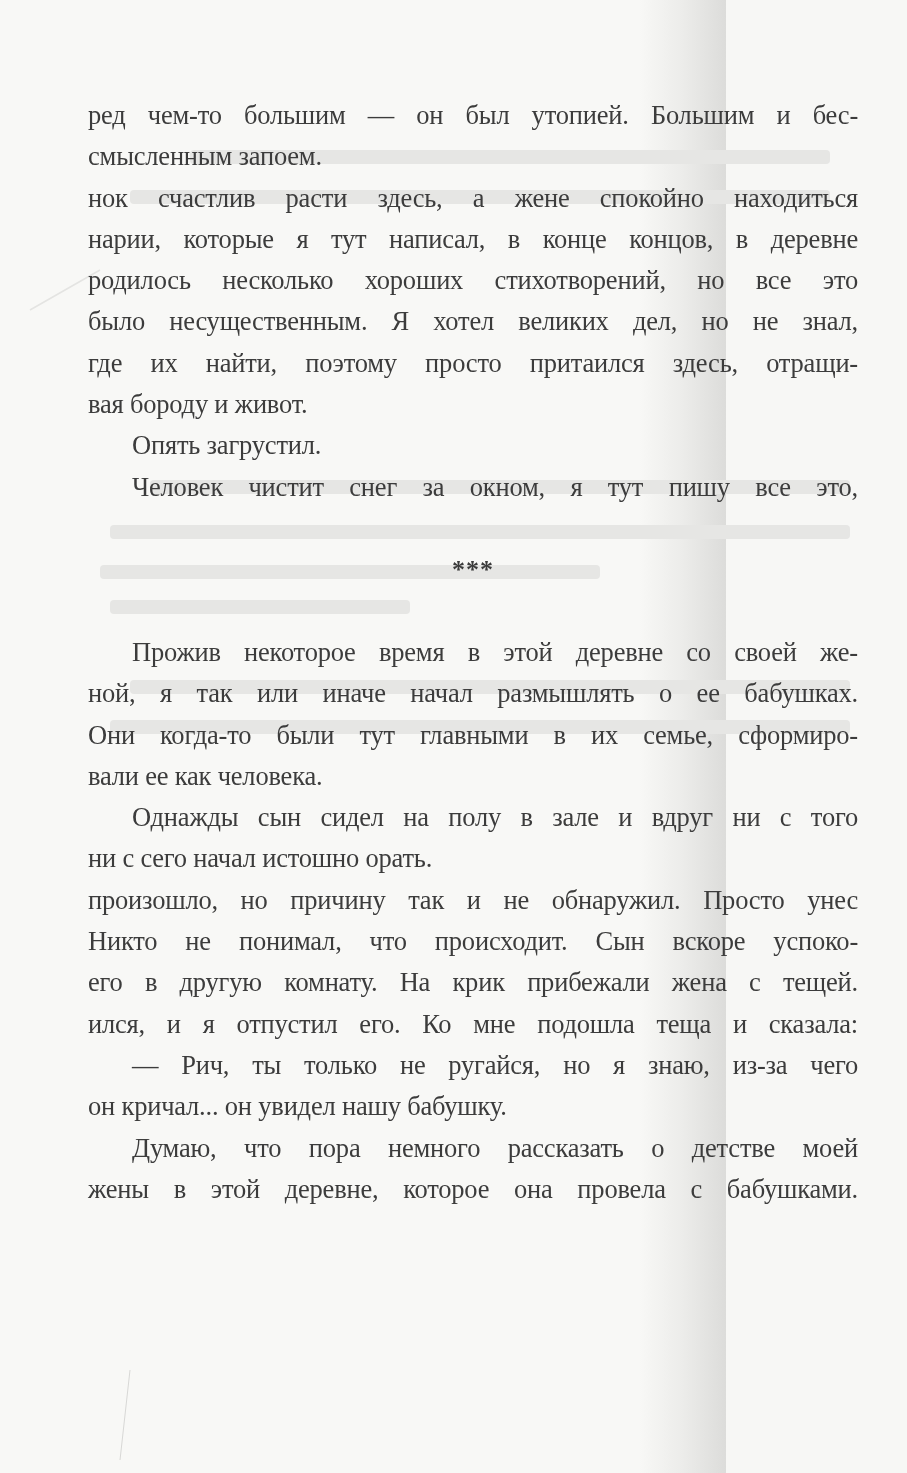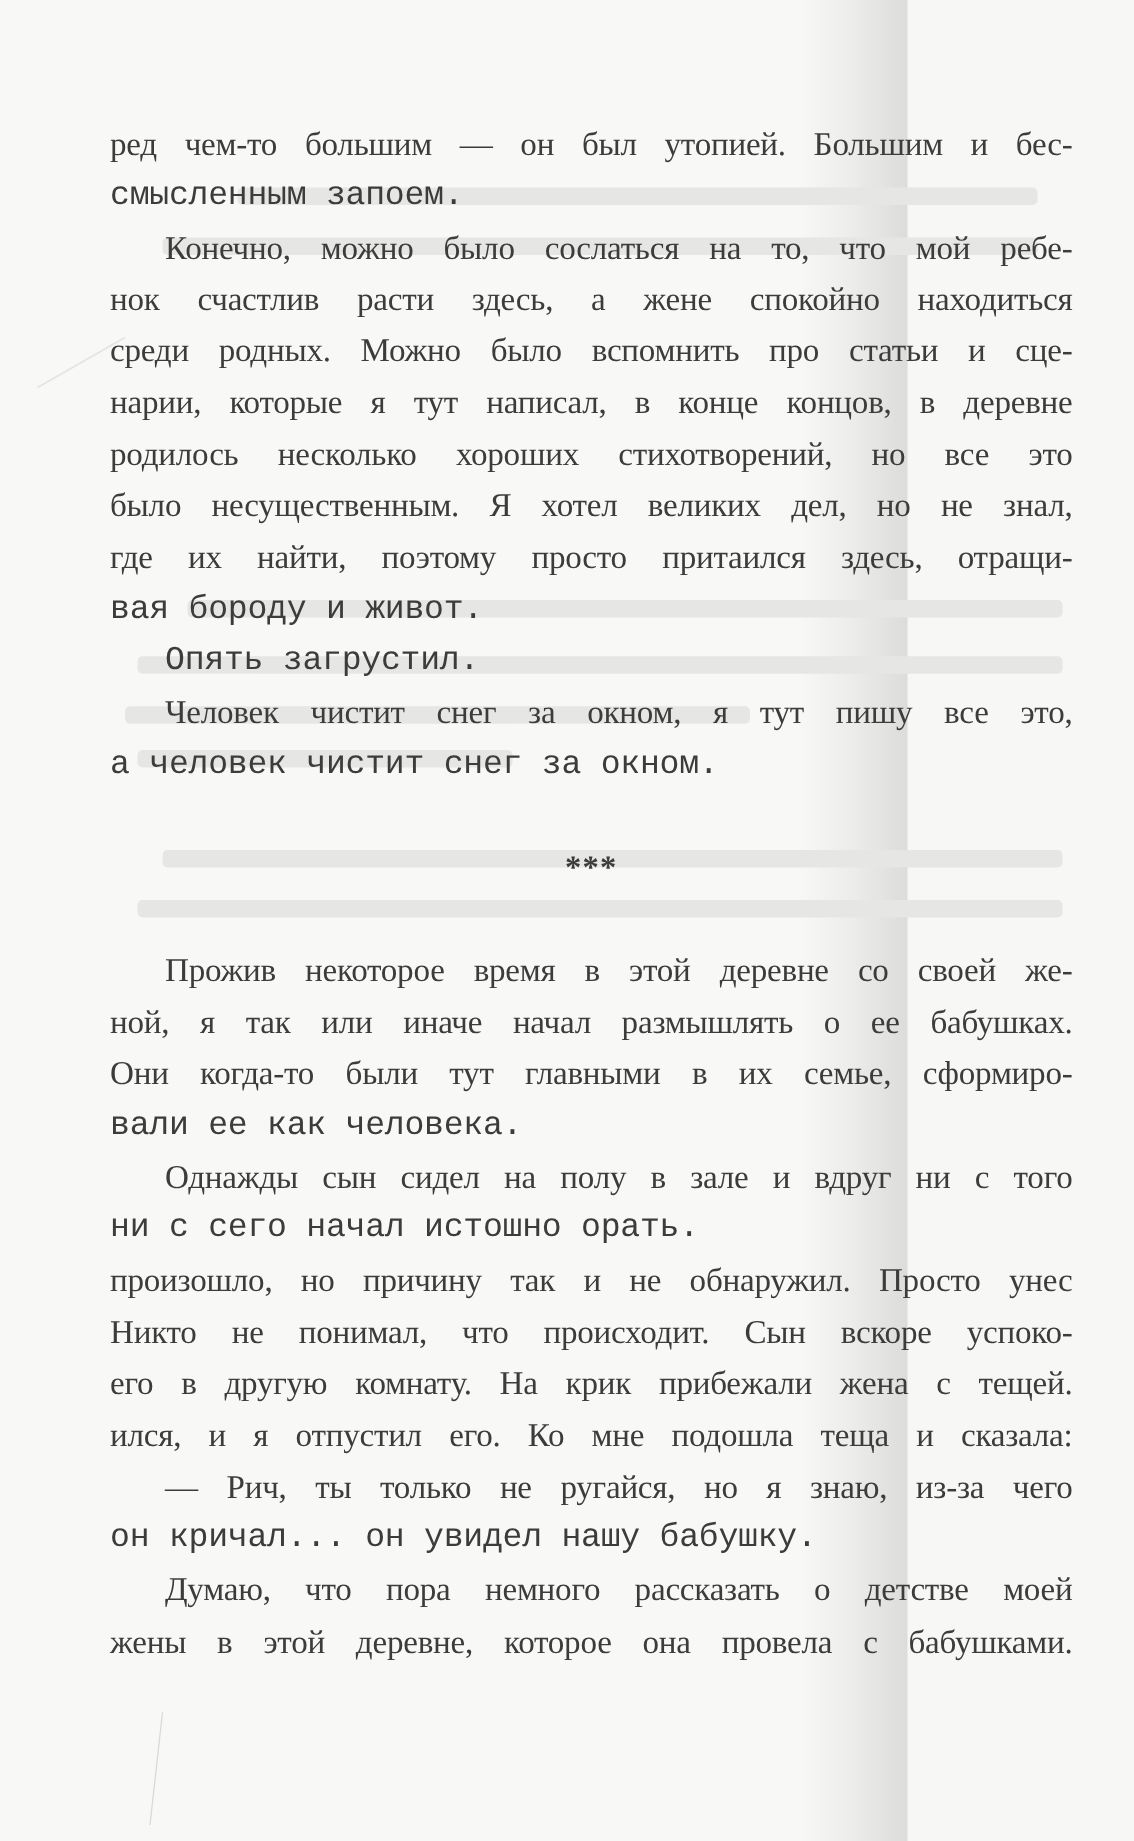--- a/index.html
+++ b/index.html
@@ -23,21 +23,21 @@
   }
   .line {
     height: 41.3px;
     font-size: 26.5px;
     line-height: 41.3px;
     white-space: nowrap;
     text-align: justify;
     text-align-last: justify;
     letter-spacing: -0.2px;
   }
-  .line.last { text-align-last: left; font-family: Liberation Mono, monospace; }
+  .line.last { text-align-last: left; }
   .line.indent { padding-left: 44px; }
   .sep {
     height: 124px; line-height: 124px;
     text-align: center; font-size: 26px; font-weight: bold;
     letter-spacing: 1px;
   }
   .folio {
     position: absolute; left: 88px; top: 1440px;
     font-family: "Liberation Sans", "DejaVu Sans", sans-serif;
     font-size: 24px; color: #3a3a3a; margin-top: 32px;
@@ -60,33 +60,30 @@
     </g>
     <path d="M30 310 L100 270" stroke="#e4e4e2" stroke-width="1.5" fill="none"></path>
     <path d="M120 1460 L130 1370" stroke="#d8d8d6" stroke-width="1" fill="none"></path>
   </svg>
 
   <div class="text">
 
     <div class="line">ред чем-то большим — он был утопией. Большим и бес-</div>
     <div class="line last">смысленным запоем.</div>
 
-    <div class="line indent">Конечно, можно было сослаться на то, что мой ребе-</div>
     <div class="line">нок счастлив расти здесь, а жене спокойно находиться</div>
-    <div class="line">среди родных. Можно было вспомнить про статьи и сце-</div>
     <div class="line">нарии, которые я тут написал, в конце концов, в деревне</div>
     <div class="line">родилось несколько хороших стихотворений, но все это</div>
     <div class="line">было несущественным. Я хотел великих дел, но не знал,</div>
     <div class="line">где их найти, поэтому просто притаился здесь, отращи-</div>
     <div class="line last">вая бороду и живот.</div>
 
     <div class="line indent last">Опять загрустил.</div>
 
     <div class="line indent">Человек чистит снег за окном, я тут пишу все это,</div>
-    <div class="line last">а человек чистит снег за окном.</div>
 
     <div class="sep">***</div>
 
     <div class="line indent">Прожив некоторое время в этой деревне со своей же-</div>
     <div class="line">ной, я так или иначе начал размышлять о ее бабушках.</div>
     <div class="line">Они когда-то были тут главными в их семье, сформиро-</div>
     <div class="line last">вали ее как человека.</div>
 
     <div class="line indent">Однажды сын сидел на полу в зале и вдруг ни с того</div>
     <div class="line last">ни с сего начал истошно орать.</div>

